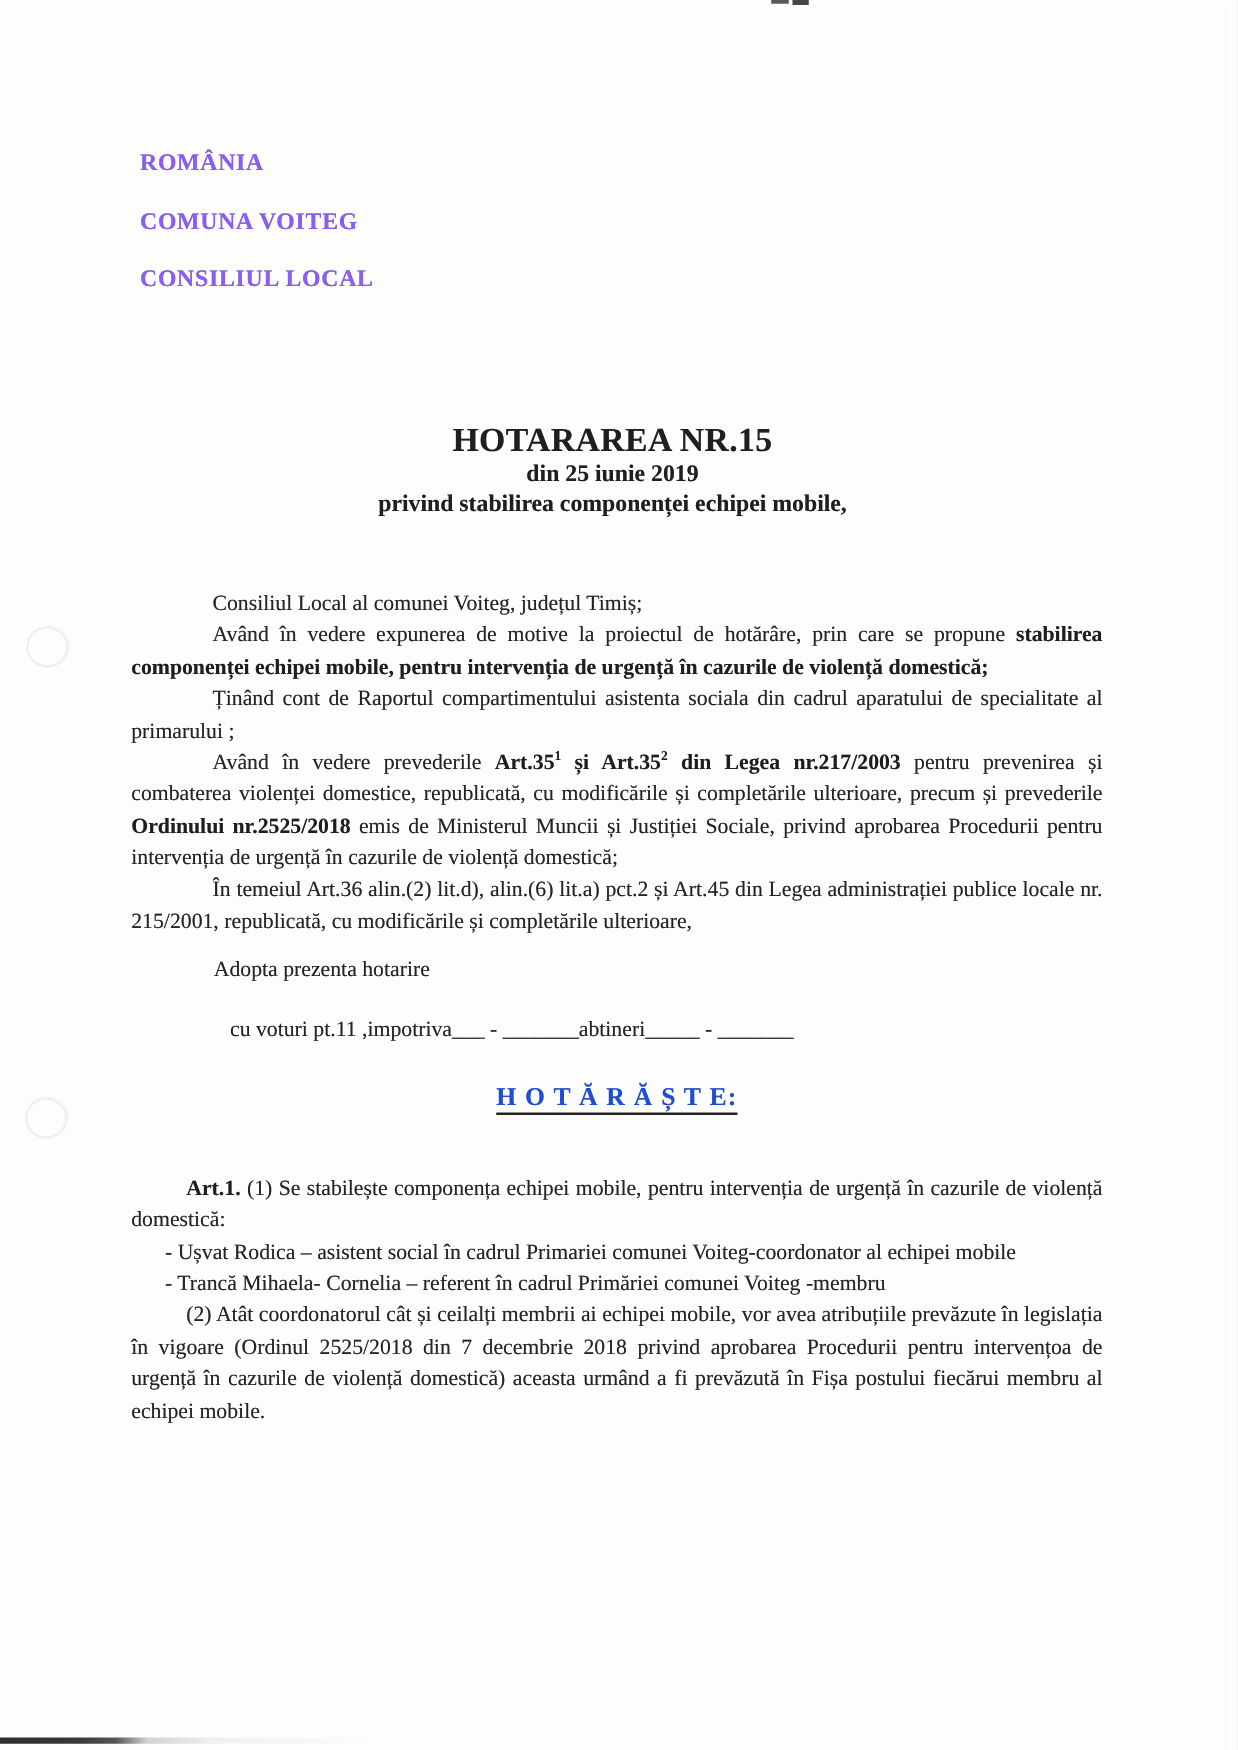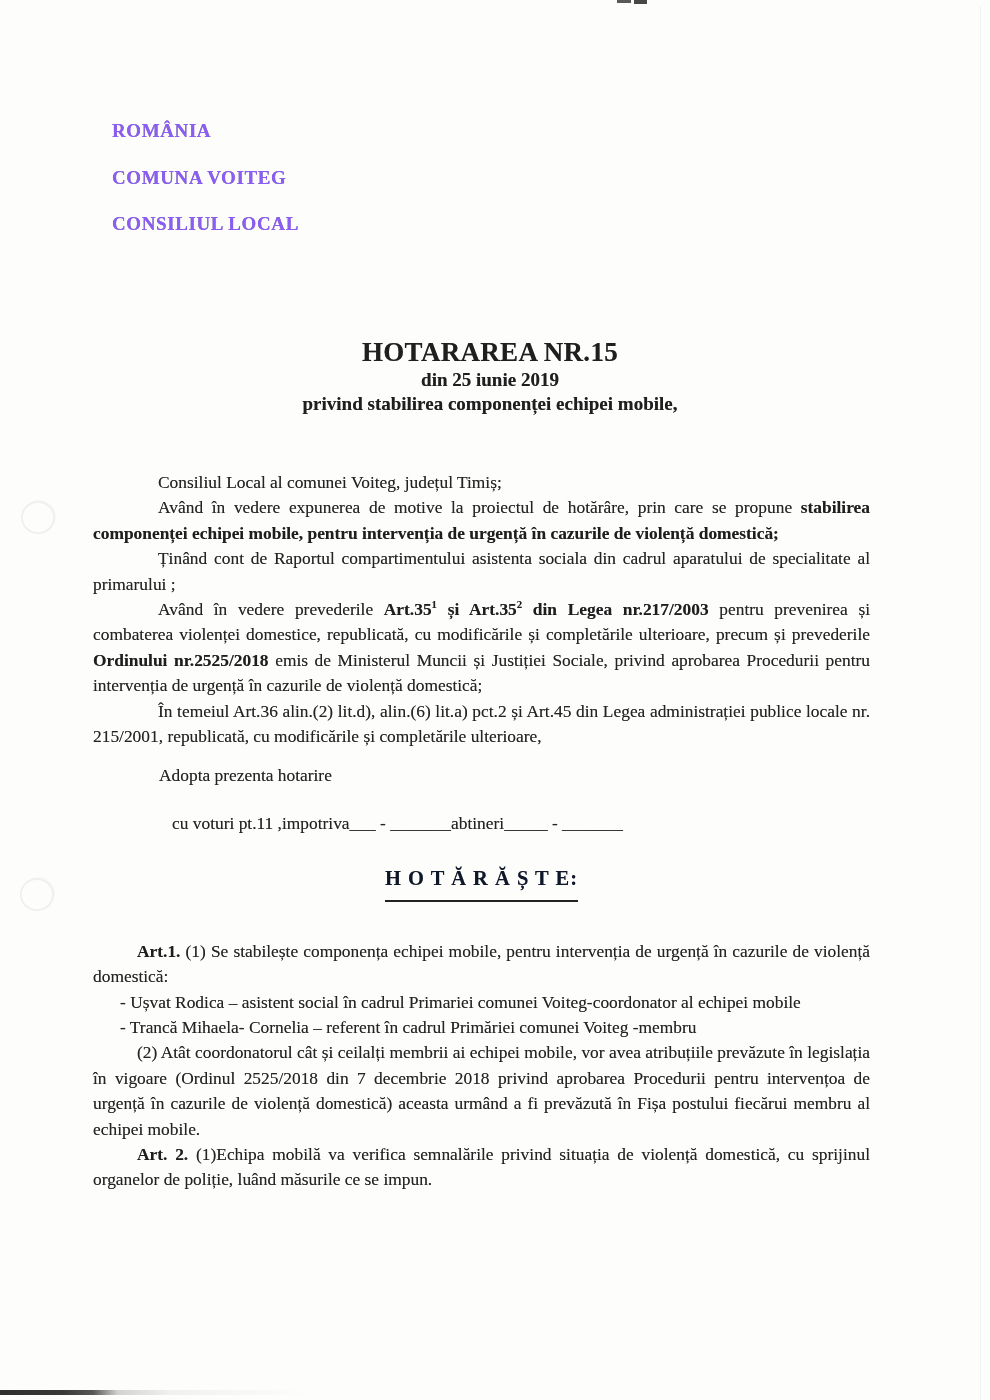--- a/index.html
+++ b/index.html
@@ -49,38 +49,38 @@
   .doc-title {
     position: absolute; left: 101px; top: 337px; width: 778px;
     text-align: center; font-weight: bold; color: #1f1f1f;
     text-shadow: 0 0 0.5px rgba(30,30,30,0.55);
   }
   .doc-title .t-main { font-size: 27px; line-height: 31px; letter-spacing: 0.3px; }
   .doc-title .t-sub  { font-size: 19px; line-height: 23.5px; }
 
   
   .doc-body {
-    position: absolute; left: 93px; top: 470px; width: 777px;
+    position: absolute; left: 105px; top: 470px; width: 777px;
     font-size: 17.4px; line-height: 25.4px;
     text-shadow: 0 0 0.45px rgba(40,40,40,0.5);
   }
   .doc-body p { margin: 0; text-align: justify; }
   .doc-body p b { font-weight: 700; color: #1e1e1e; }
   .p-std   { text-indent: 65px; }
   .p-art   { text-indent: 44px; }
   .p-list  { text-indent: 27px; }
   .p-adopt { text-indent: 66px; text-align: left !important; margin-top: 14px !important; }
   .p-votes { text-indent: 79px; text-align: right; margin-top: 22px !important; }
   .p-heading {
     text-align: center !important; text-indent: 0;
     margin-top: 30px !important; margin-bottom: 46px !important;
   }
   .p-heading .heading-text {
     font-weight: bold; font-size: 20.5px; letter-spacing: 1px;
-    color: #0f172a; border-bottom: 2.5px solid #222; padding-bottom: 11px;
+    color: #1d4ed8; border-bottom: 2.5px solid #222; padding-bottom: 1px;
   }
   sup.ssup { font-size: 62%; line-height: 0; vertical-align: super; }
 </style>
 </head>
 <body>
 
 <div class="page">
 
   <div class="scan-dash d1"></div>
   <div class="scan-dash d2"></div>
@@ -107,16 +107,15 @@
       <p class="p-std"><span>Ținând cont de Raportul compartimentului asistenta sociala din cadrul aparatului de specialitate al primarului ;</span></p>
       <p class="p-std"><span>Având în vedere prevederile </span><b>Art.35</b><sup class="ssup"><b>1</b></sup><b> și </b><b>Art.35</b><sup class="ssup"><b>2</b></sup><b> din Legea nr.217/2003</b><span> pentru prevenirea și combaterea violenței domestice, republicată, cu modificările și completările ulterioare, precum și prevederile </span><b>Ordinului nr.2525/2018</b><span> emis de Ministerul Muncii și Justiției Sociale, privind aprobarea Procedurii pentru intervenția de urgență în cazurile de violență domestică;</span></p>
       <p class="p-std"><span>În temeiul Art.36 alin.(2) lit.d), alin.(6) lit.a) pct.2 și Art.45 din Legea administrației publice locale nr. 215/2001, republicată, cu modificările și completările ulterioare,</span></p>
       <p class="p-adopt"><span>Adopta prezenta hotarire</span></p>
       <p class="p-votes"><span>cu voturi pt.11 ,impotriva___ - _______abtineri_____ - _______</span></p>
       <p class="p-heading"><span class="heading-text">H O T Ă R Ă Ș T E:</span></p>
       <p class="p-art"><b>Art.1.</b><span>  (1) Se stabilește componența echipei mobile, pentru intervenția de urgență în cazurile de violență domestică:</span></p>
       <p class="p-list"><span>- Ușvat Rodica –  asistent social  în cadrul Primariei comunei Voiteg-coordonator al echipei mobile</span></p>
       <p class="p-list"><span>- Trancă Mihaela- Cornelia – referent  în cadrul Primăriei comunei Voiteg -membru</span></p>
       <p class="p-art"><span>(2) Atât coordonatorul cât și ceilalți membrii ai echipei mobile, vor avea atribuțiile prevăzute în legislația în vigoare (Ordinul 2525/2018 din 7 decembrie 2018 privind aprobarea Procedurii pentru intervențoa de urgență în cazurile de violență domestică) aceasta urmând a fi prevăzută în Fișa postului fiecărui membru al echipei mobile.</span></p>
-      <p class="p-art"><b>Art. 2.</b><span> (1)Echipa mobilă va verifica semnalările privind situația de violență domestică, cu sprijinul organelor de poliție, luând măsurile ce se impun.</span></p>
     </main>
 
 </div>
 
 </body></html>

